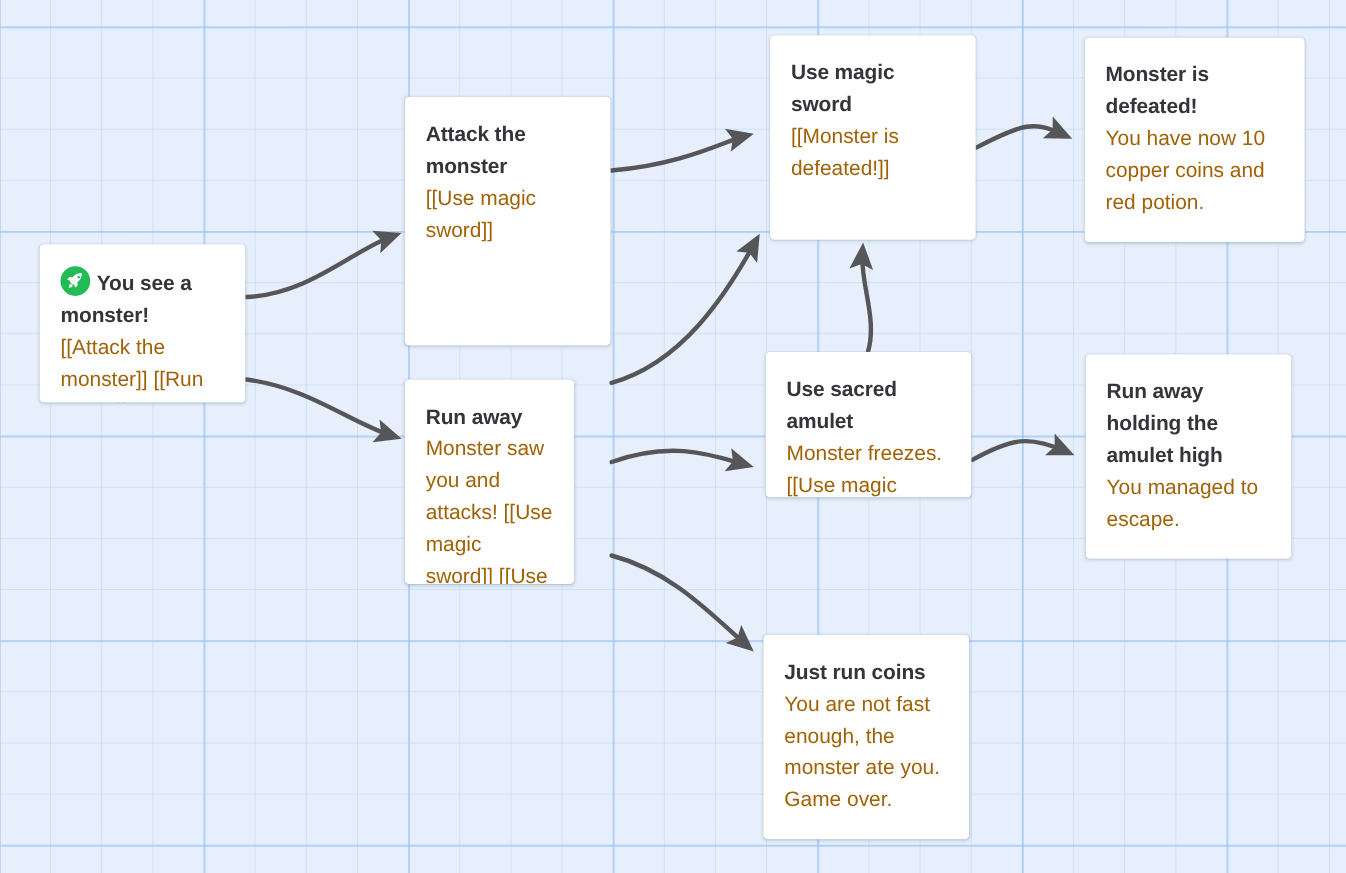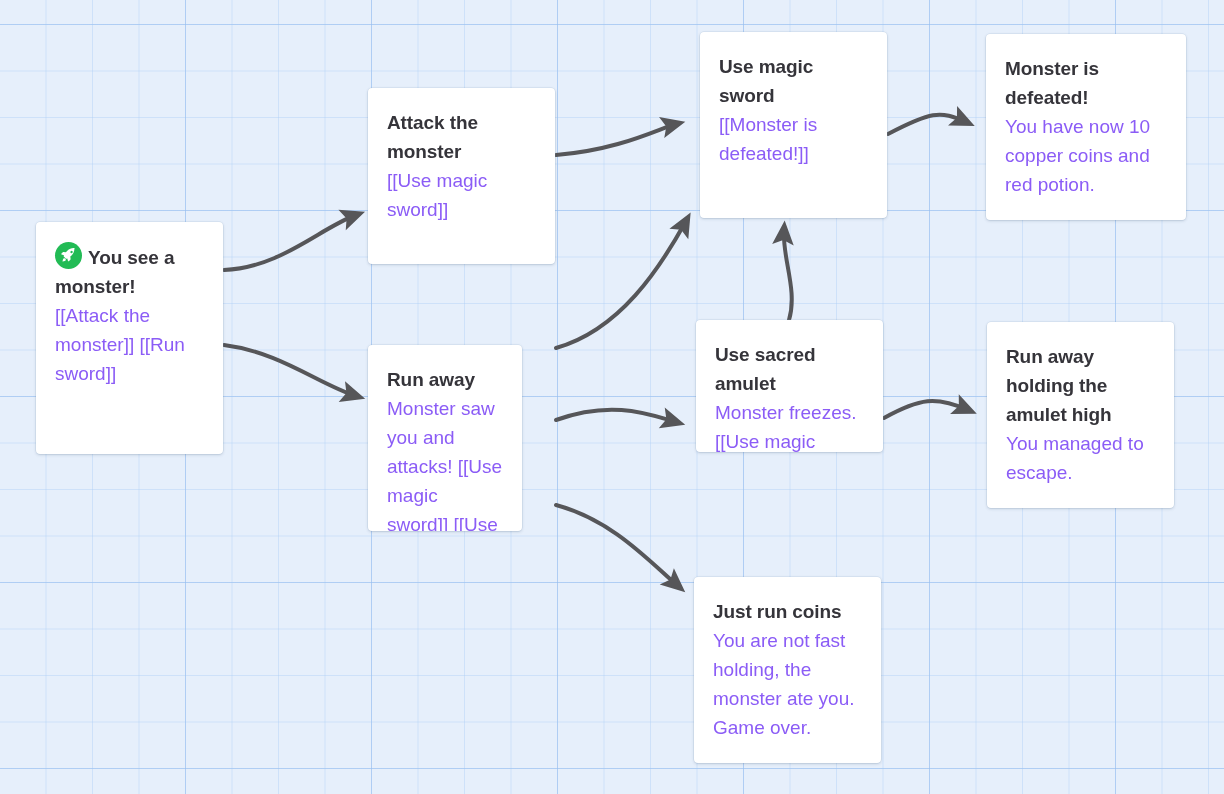--- a/index.html
+++ b/index.html
@@ -59,21 +59,21 @@
     font-weight: bold;
     line-height: 29px;
     color: #35343a;
     letter-spacing: -0.1px;
     margin: 0;
   }
 
   .node-body {
     font-size: 19px;
     line-height: 29px;
-    color: #8b5cf6;
+    color: #a16207;
     margin: 0;
     word-break: normal;
   }
 
   .rocket-badge {
     display: inline-block;
     vertical-align: -5px;
     width: 27px;
     height: 27px;
     border-radius: 50%;
@@ -105,29 +105,29 @@
       <path d="M 556,155 C 620,150 660,128 676,124"></path>
       <path d="M 556,348 C 620,330 660,268 686,221"></path>
       <path d="M 556,420 C 612,400 648,414 676,422"></path>
       <path d="M 556,505 C 612,520 648,560 678,586"></path>
       <path d="M 888,134 C 930,112 940,110 966,122"></path>
       <path d="M 789,320 C 798,290 782,258 784,230"></path>
       <path d="M 884,418 C 920,398 936,396 968,410"></path>
     </g>
   </svg>
 
-  <div class="node" style="left:36px; top:222px; width:187px; height:232px;">
+  <div class="node" style="left:36px; top:222px; width:187px; height:144px;">
     <div class="node-title"><span class="rocket-badge"><svg width="17" height="17" viewBox="0 0 17 17">
             <path d="M14.6 2.1c.3-.3-.2-1.1-1.1-1-2.2.2-4.4.8-6.2 2.6L5.9 5.2 3.6 4.9c-.3 0-.6.1-.8.3l-1.5 1.5c-.3.3-.1.7.3.8l2.4.7c-.3.5-.4 1-.2 1.4l2.1 2.1c.4.2.9.1 1.4-.2l.7 2.4c.1.4.5.5.8.3l1.5-1.5c.2-.2.3-.5.3-.8l-.3-2.3 1.5-1.4c1.8-1.8 2.4-4 2.6-6.2zM10.9 5.9a1.15 1.15 0 1 1 1.6-1.6 1.15 1.15 0 0 1-1.6 1.6z" fill="#ffffff"></path>
             <path d="M3.5 11.5c-.7.7-1 3.1-1 3.1s2.4-.3 3.1-1c.4-.4.4-1.1 0-1.5l-.6-.6c-.4-.4-1.1-.4-1.5 0z" fill="#ffffff"></path>
           </svg></span><span>You see a monster!</span></div>
     <div class="node-body">[[Attack the monster]] [[Run sword]]</div>
   </div>
 
-  <div class="node" style="left:368px; top:88px; width:187px; height:176px;">
+  <div class="node" style="left:368px; top:88px; width:187px; height:226px;">
     <div class="node-title">Attack the monster</div>
     <div class="node-body">[[Use magic sword]]</div>
   </div>
 
   <div class="node" style="left:368px; top:345px; width:154px; height:186px;">
     <div class="node-title">Run away</div>
     <div class="node-body">Monster saw you and attacks! [[Use magic sword]] [[Use sacred amulet]]</div>
   </div>
 
   <div class="node" style="left:700px; top:32px; width:187px; height:186px;">
@@ -145,16 +145,16 @@
     <div class="node-body">Monster freezes. [[Use magic sword]] [[Run away holding the amulet high]]</div>
   </div>
 
   <div class="node" style="left:987px; top:322px; width:187px; height:186px;">
     <div class="node-title">Run away holding the amulet high</div>
     <div class="node-body">You managed to escape.</div>
   </div>
 
   <div class="node" style="left:694px; top:577px; width:187px; height:186px;">
     <div class="node-title">Just run coins</div>
-    <div class="node-body">You are not fast holding, the monster ate you. Game over.</div>
+    <div class="node-body">You are not fast enough, the monster ate you. Game over.</div>
   </div>
 
 </div>
 
 </body></html>

